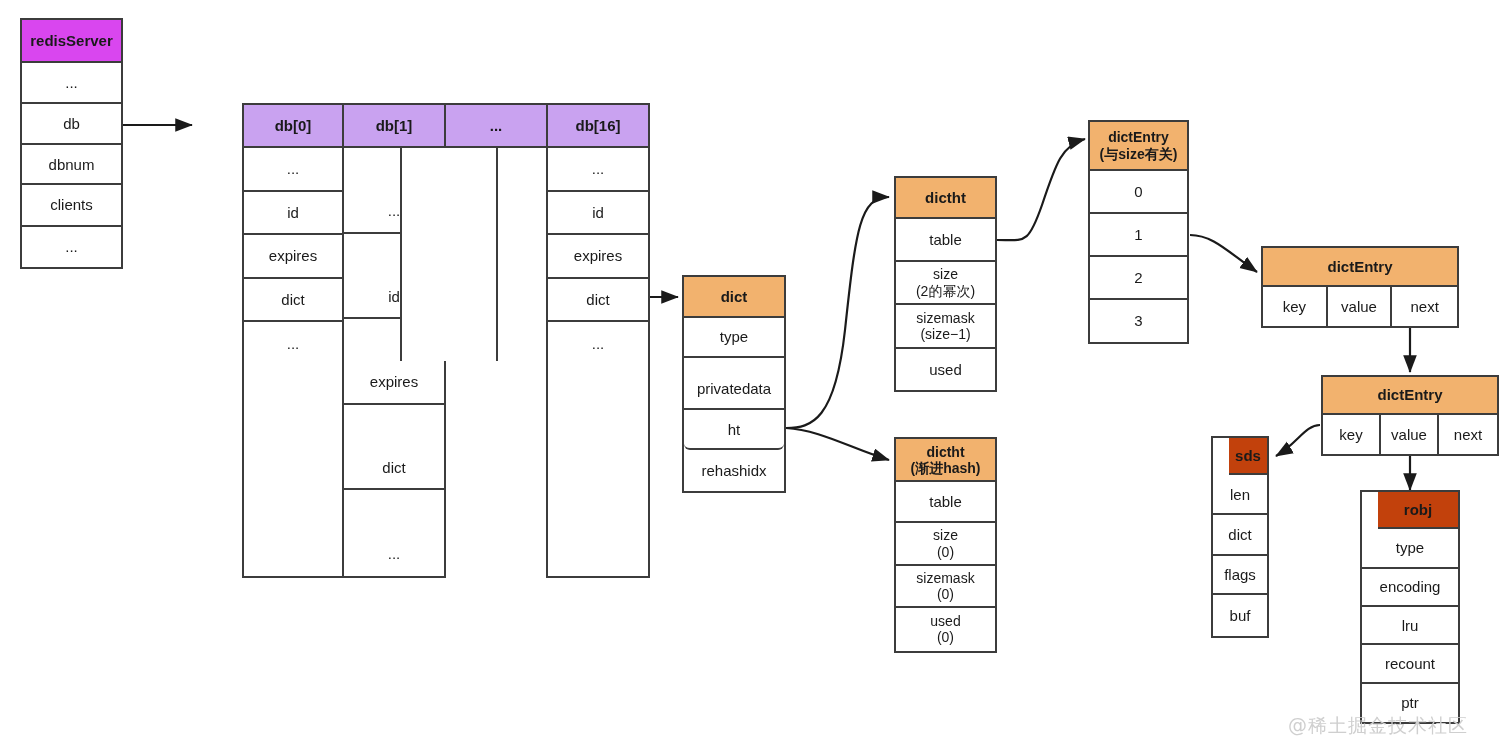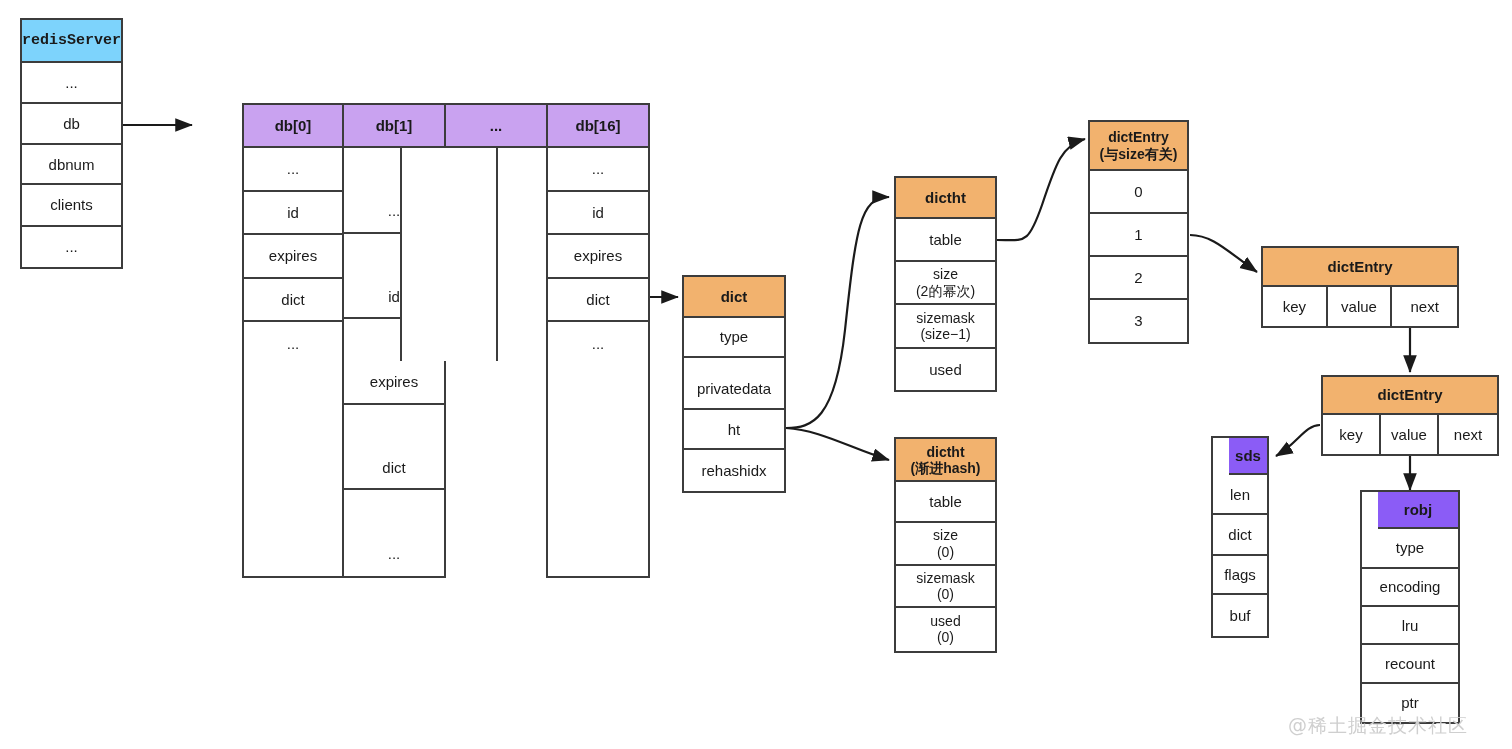--- a/index.html
+++ b/index.html
@@ -31,24 +31,24 @@
     justify-content:center;
     text-align:center;
     font-size:15px;
     line-height:1.15;
     background:#ffffff;
     white-space:pre-line;
     padding:2px 3px;
   }
   .cell:last-child{border-bottom:none;}
   .hdr{font-weight:700;}
-  .hdr-blue{background:#7dd3fc;font-family:Liberation Mono, monospace;}
+  .hdr-blue{background:#d946ef;}
   .hdr-purple{background:#c9a2f0;}
   .hdr-orange{background:#f2b26e;}
-  .hdr-pink{background:#8b5cf6;margin-left:16px;}
+  .hdr-pink{background:#c2410c;margin-left:16px;}
   .row-h{display:flex;flex-direction:row;}
   .row-h > .cell{border-bottom:none;border-right:2px solid #3c3c3c;}
   .row-h > .cell:last-child{border-right:none;}
   .colgroup{position:absolute;display:flex;flex-direction:row;}
   .col{box-sizing:border-box;border:2px solid #3c3c3c;display:flex;flex-direction:column;}
   .col + .col{border-left:none;}
   svg.links{position:absolute;left:0;top:0;width:1512px;height:749px;pointer-events:none;}
   .lk{fill:none;stroke:#1a1a1a;stroke-width:2.2;}
   .watermark{
     position:absolute;
@@ -130,21 +130,21 @@
       <div class="cell" style="height:44px;">...</div>
     </div>
   </div>
 
   <div style="position:absolute;left:400px;top:148px;width:98px;height:213px;background:#ffffff;border-left:2px solid #3c3c3c;border-right:2px solid #3c3c3c;box-sizing:border-box;"></div>
 
   <div class="box" style="left:682px;top:275px;width:104px;height:218px;">
     <div class="cell hdr hdr-orange" style="height:44px;">dict</div>
     <div class="cell" style="height:43px;">type</div>
     <div class="cell" style="height:44px;margin-top:12px;">privatedata</div>
-    <div class="cell" style="height:43px;">ht</div>
+    <div class="cell" style="height:43px;border-radius:6px;">ht</div>
     <div class="cell" style="height:44px;">rehashidx</div>
   </div>
 
   <div class="box" style="left:894px;top:176px;width:103px;height:216px;">
     <div class="cell hdr hdr-orange" style="height:41px;">dictht</div>
     <div class="cell" style="height:43px;">table</div>
     <div class="cell small" style="height:43px;">size
 (2的幂次)</div>
     <div class="cell small" style="height:44px;">sizemask
 (size−1)</div>

